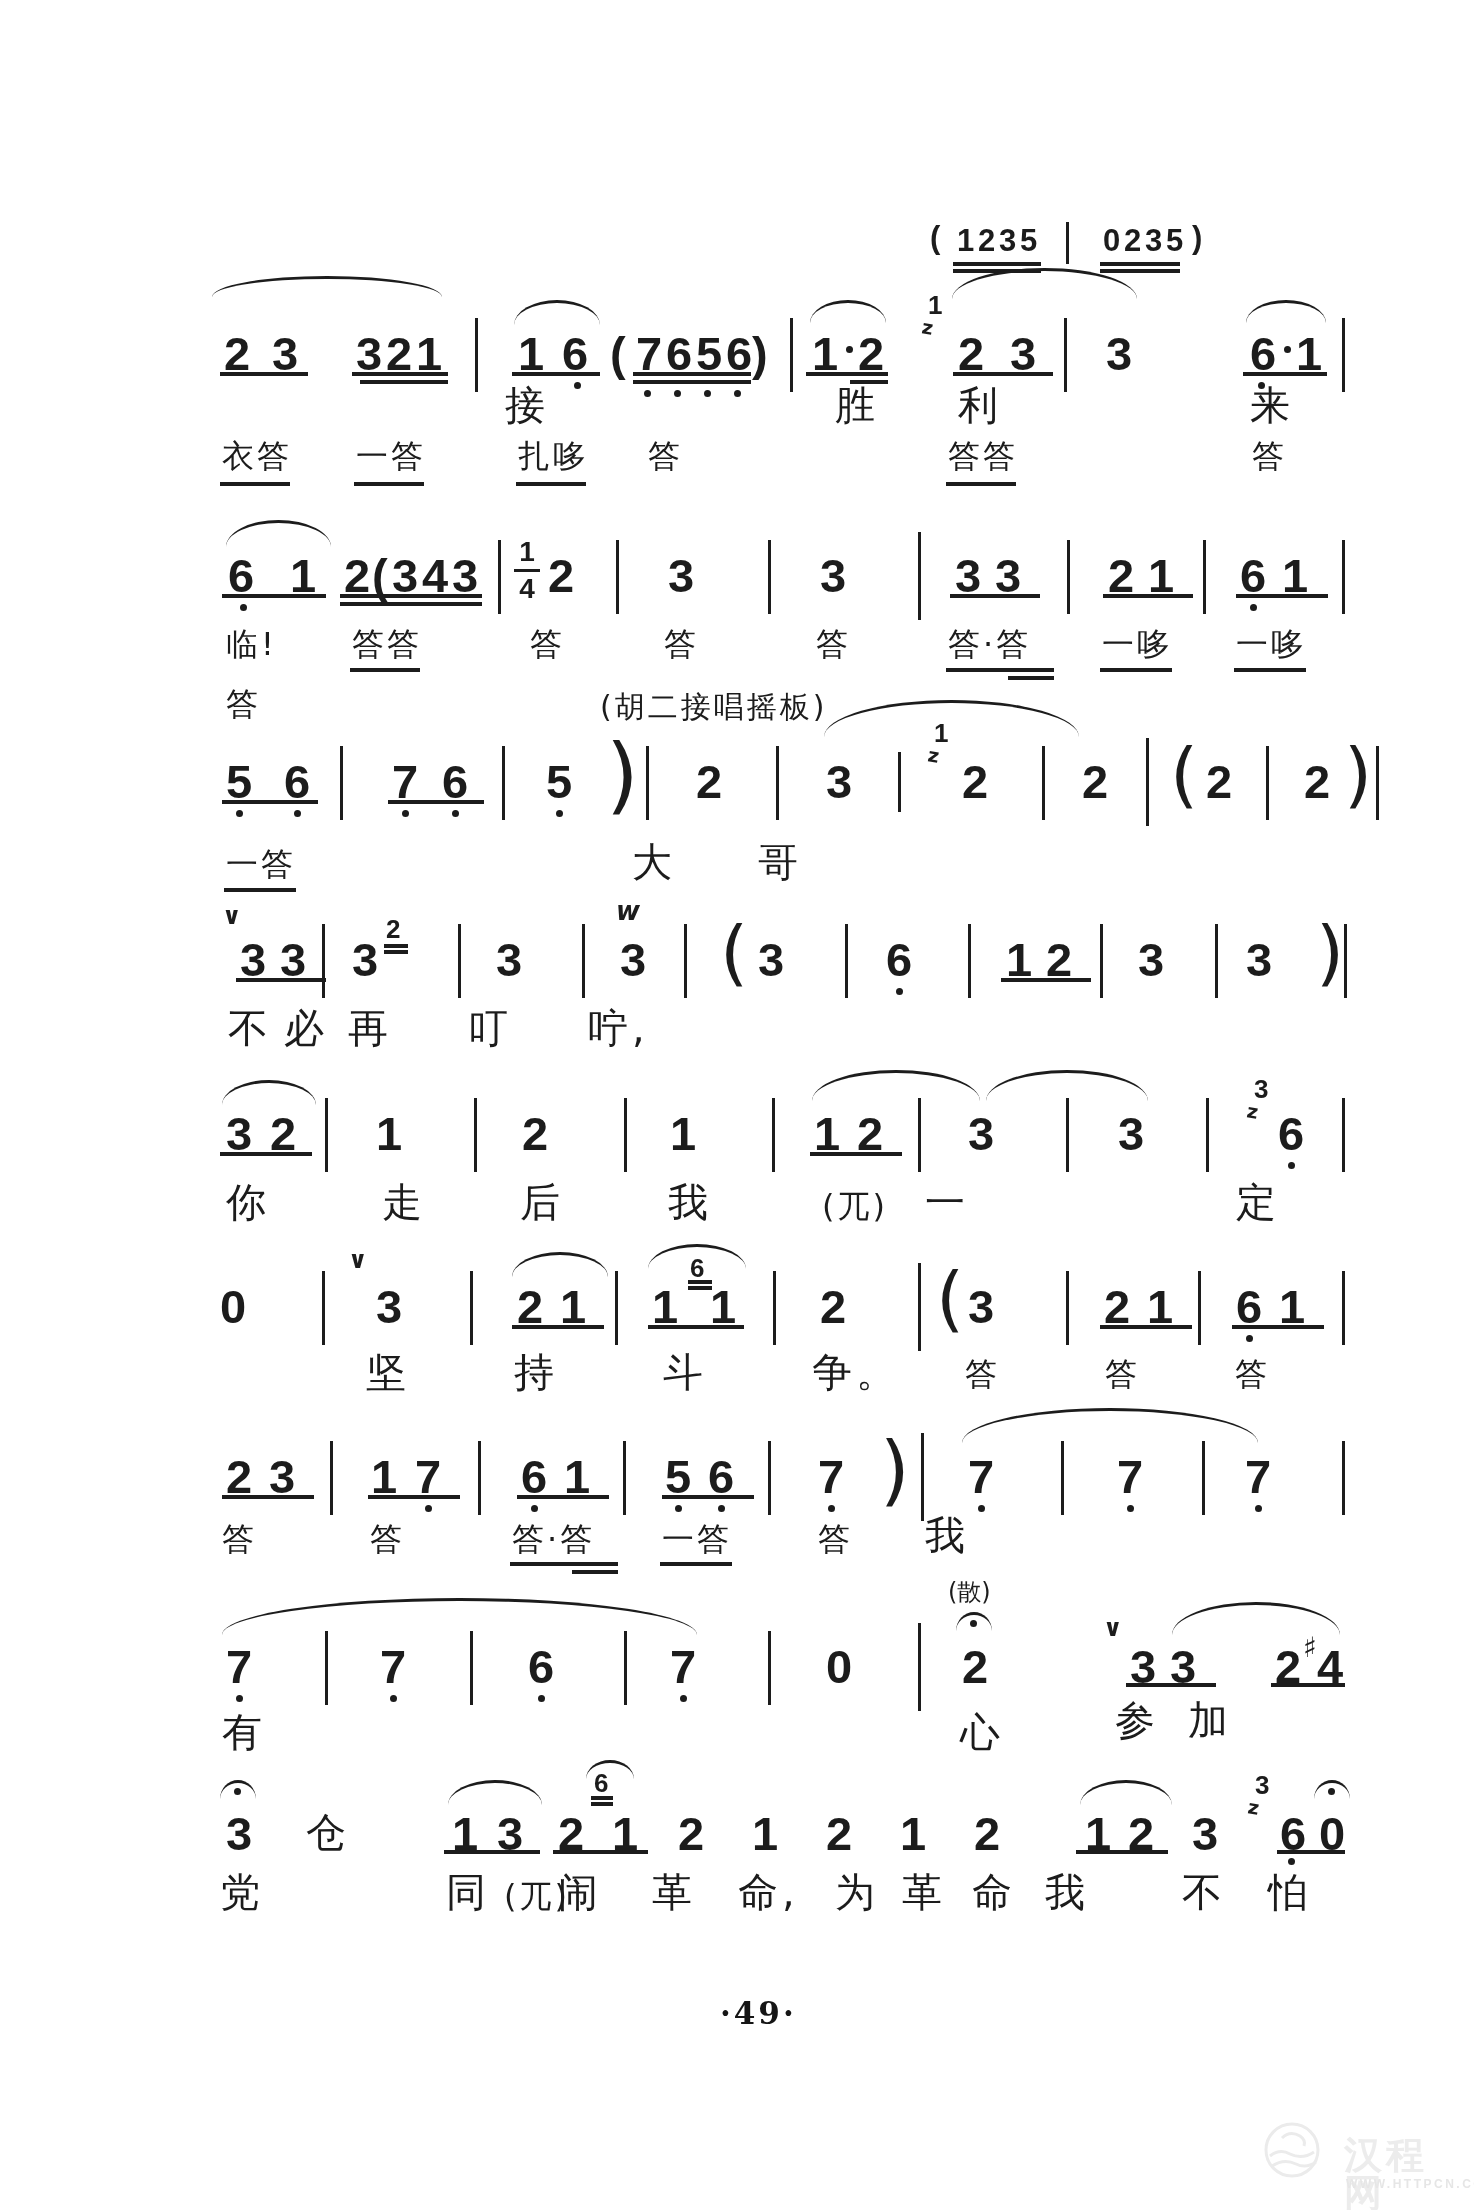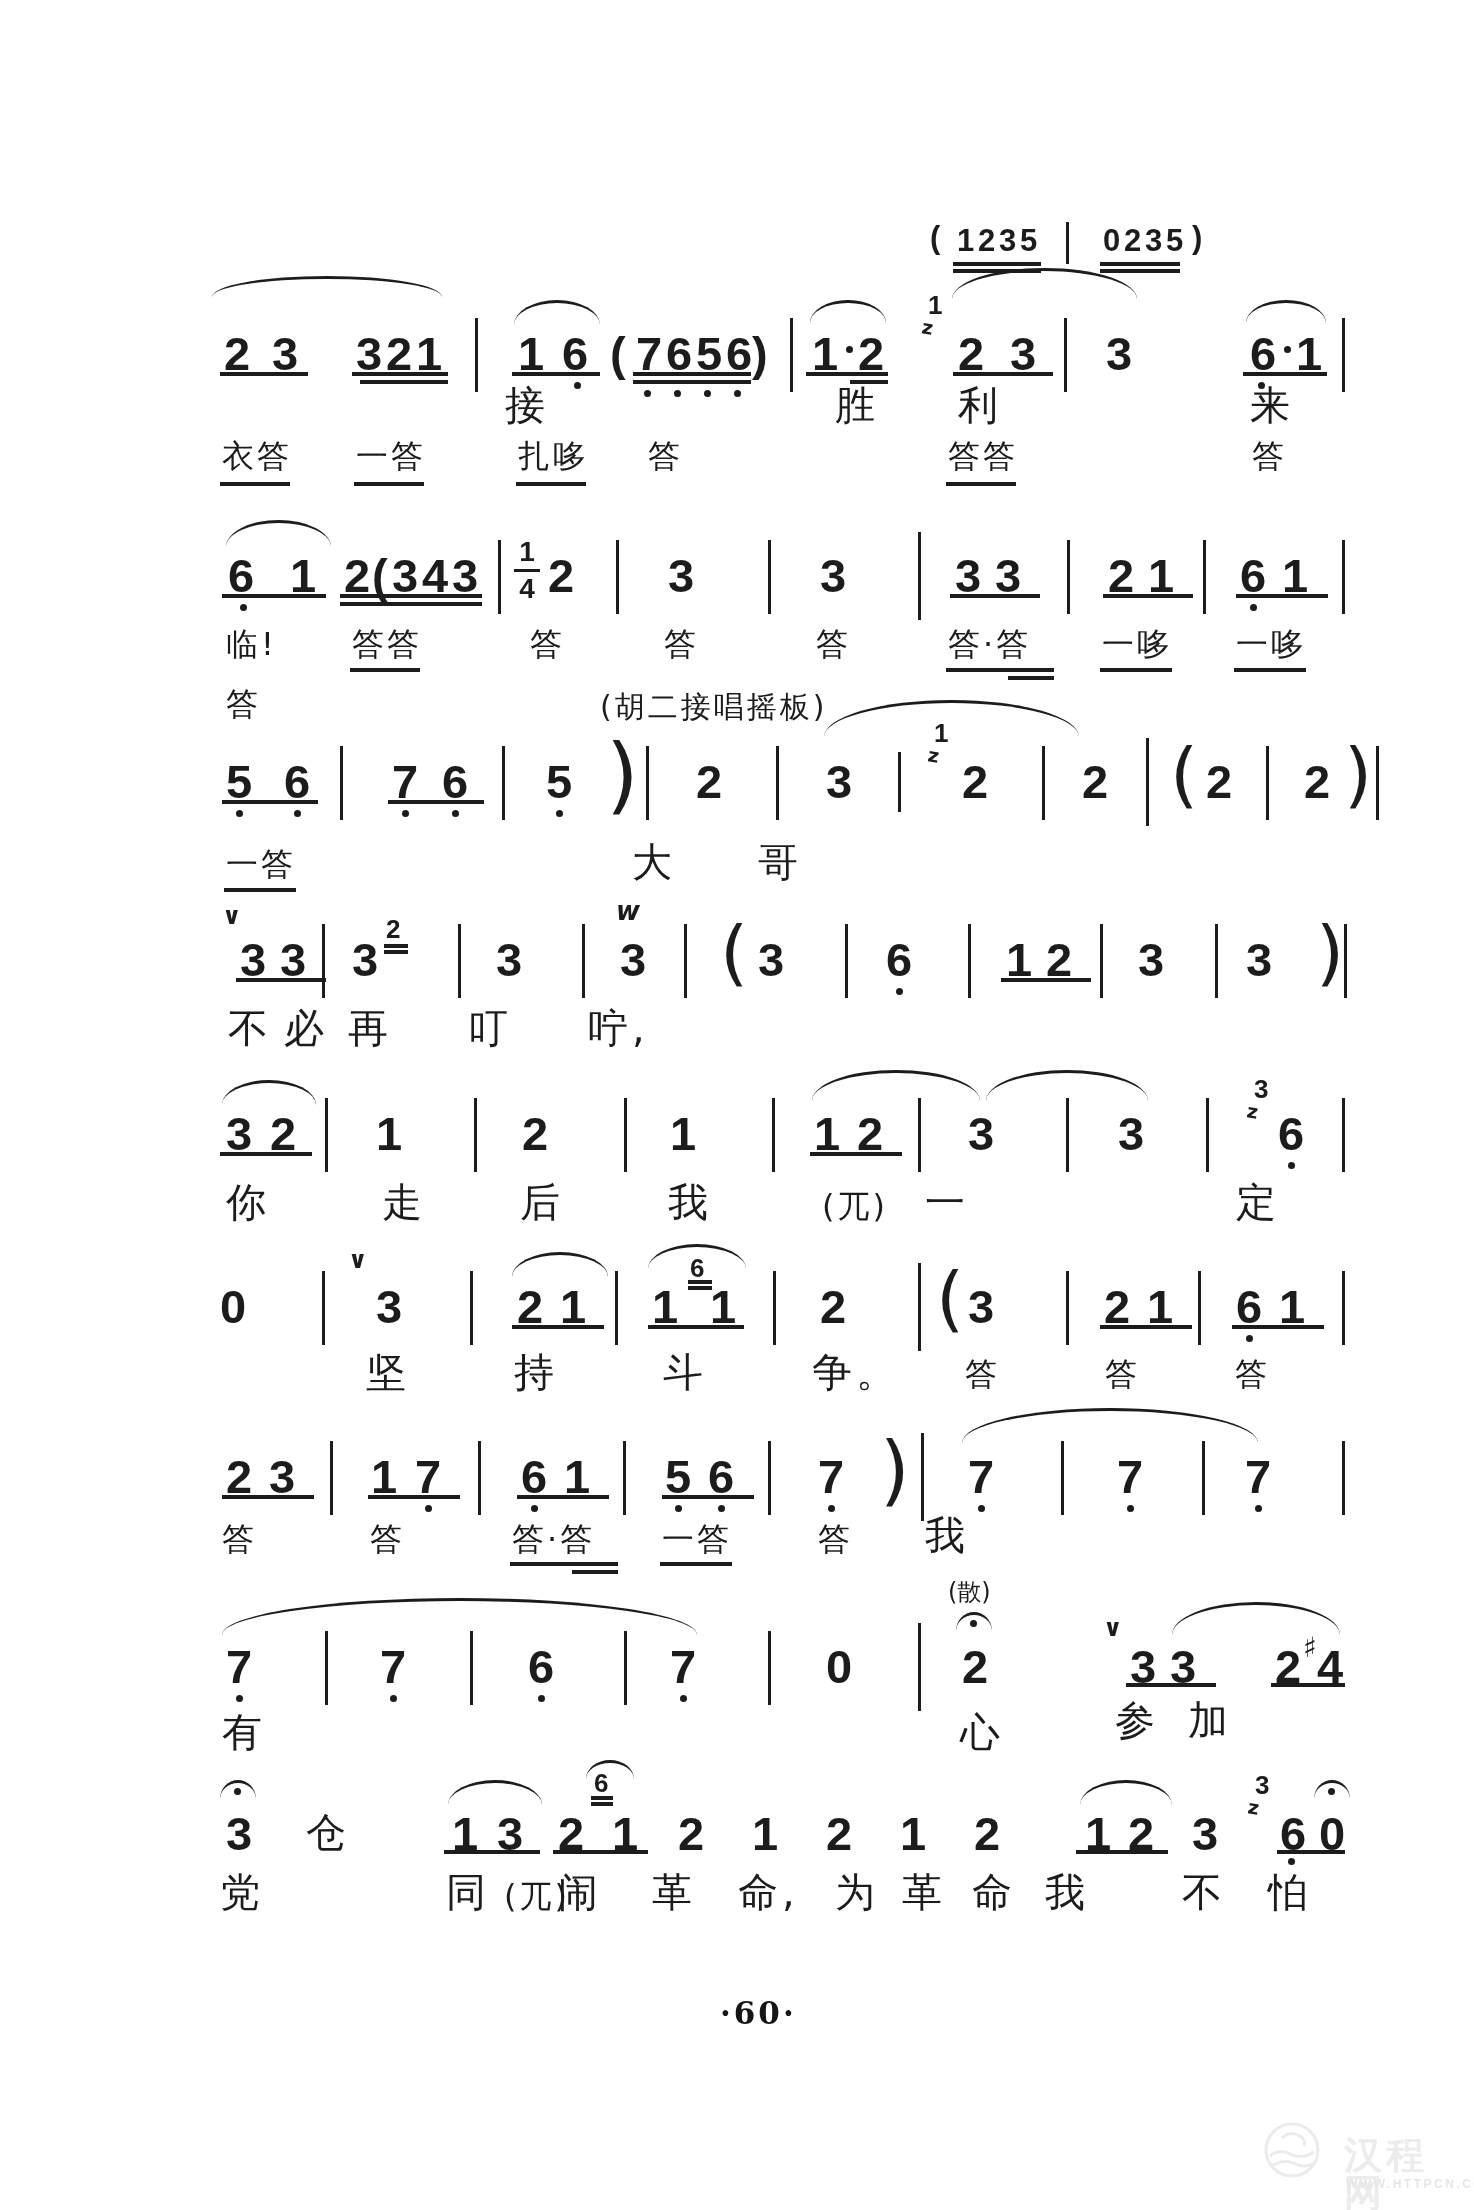--- a/index.html
+++ b/index.html
@@ -459,21 +459,21 @@
         <div class="tok ly" style="left: 738px; top: 1872px;">命,</div>
         <div class="tok ly" style="left: 835px; top: 1872px;">为</div>
         <div class="tok ly" style="left: 902px; top: 1872px;">革</div>
         <div class="tok ly" style="left: 972px; top: 1872px;">命</div>
         <div class="tok ly" style="left: 1045px; top: 1872px;">我</div>
         <div class="tok ly" style="left: 1182px; top: 1872px;">不</div>
         <div class="tok ly" style="left: 1268px; top: 1872px;">怕</div>
       </div>
     </div>
 
-  <div class="pagenum">·60·</div>
+  <div class="pagenum">·49·</div>
 
   <div class="watermark">
     <span class="wm-logo">
       <svg width="72" height="72" viewBox="0 0 72 72" fill="none">
         <circle cx="36" cy="34" r="26" stroke="#ebebeb" stroke-width="3"></circle>
         <path d="M14 40 Q24 32 34 38 Q46 44 58 36" stroke="#ebebeb" stroke-width="3" fill="none"></path>
         <path d="M16 50 Q28 42 40 48 Q50 53 60 46" stroke="#ebebeb" stroke-width="3" fill="none"></path>
         <path d="M26 22 Q34 14 44 20 Q50 24 48 30" stroke="#ebebeb" stroke-width="3" fill="none"></path>
       </svg>
     </span>

